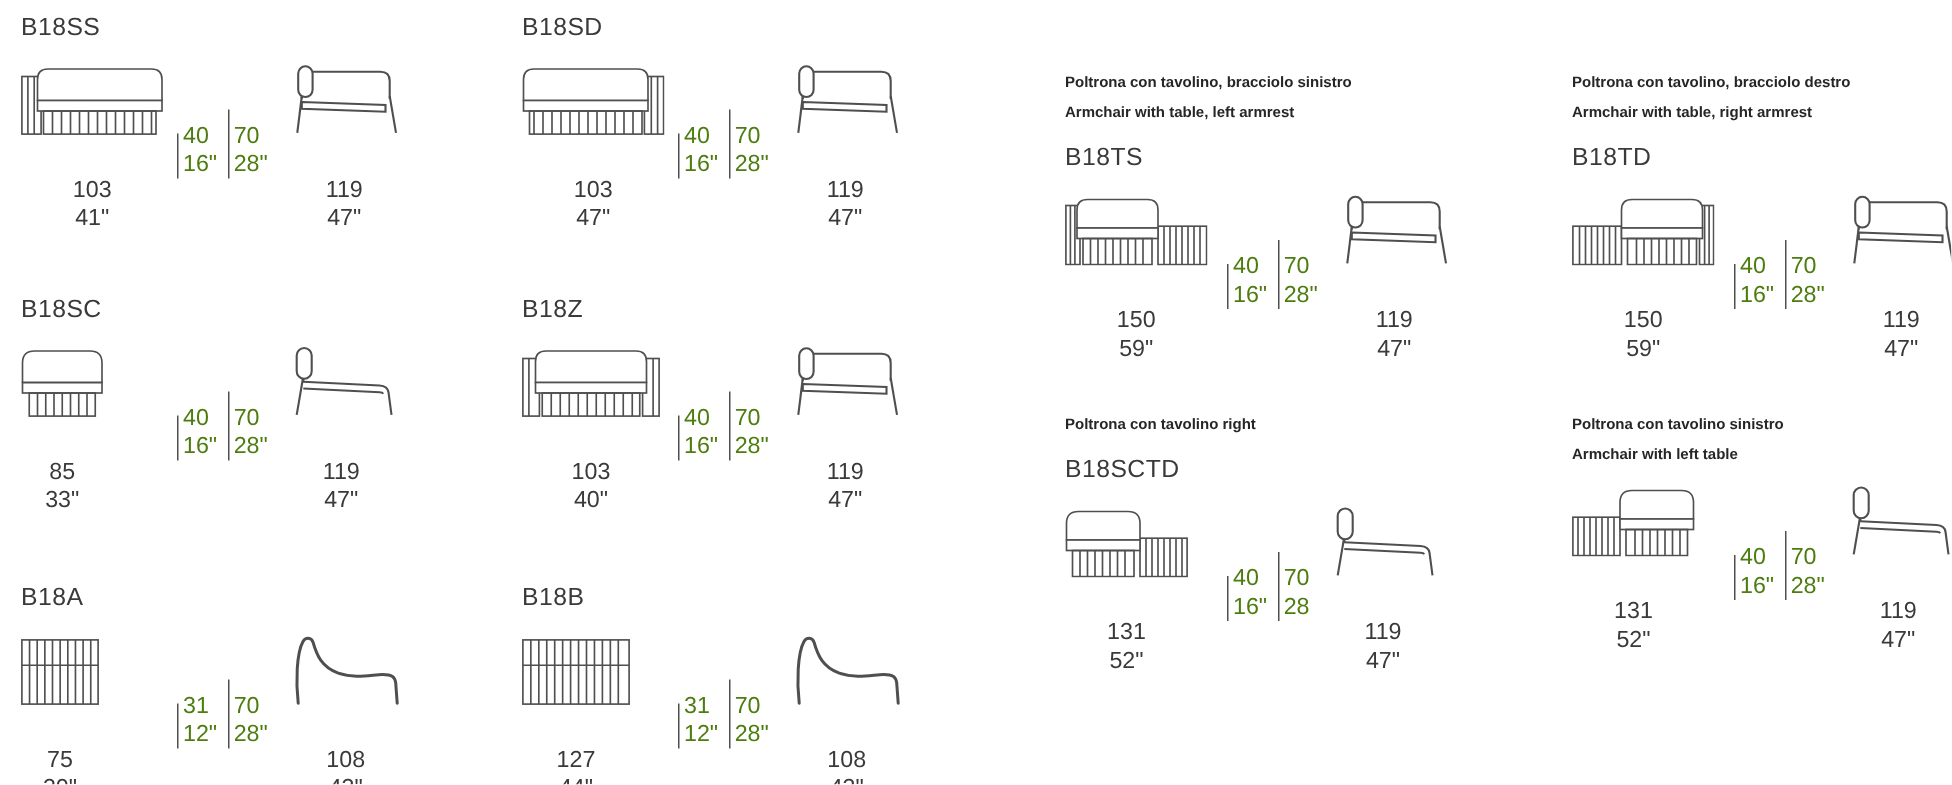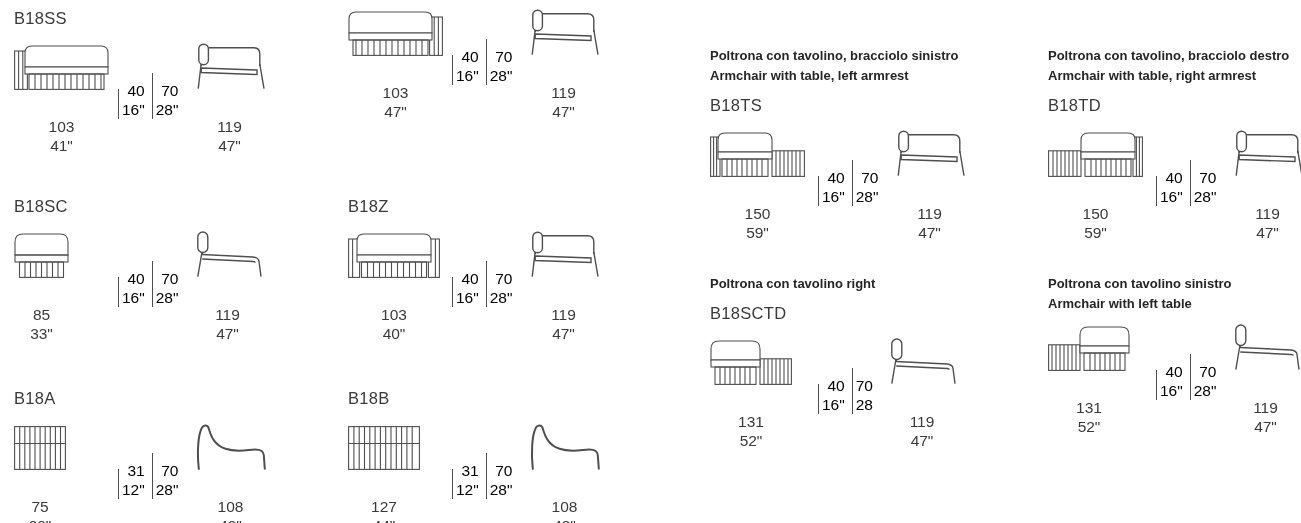--- a/index.html
+++ b/index.html
@@ -1,33 +1,33 @@
 <!DOCTYPE html>
 <html><head>
 <meta charset="utf-8">
 <style>
   html,body{margin:0;padding:0;background:#fff;}
   .stage{
     position:relative;width:1301px;height:523px;background:#ffffff;
     font-family:"Liberation Sans", sans-serif;color:#3a3a3a;overflow:hidden;
   }
   .cell{position:absolute;}
-  .hdr{font-weight:bold;font-size:13px;line-height:20px;color:#262626;margin-bottom:9px;white-space:nowrap;}
+  .hdr{font-weight:bold;font-size:10px;line-height:20px;color:#262626;margin-bottom:9px;white-space:nowrap;}
   .code{font-size:16.5px;line-height:20px;color:#3a3a3a;letter-spacing:.3px;margin-bottom:14px;}
   .row{display:flex;align-items:flex-end;}
   .front-unit{display:flex;align-items:flex-end;}
   .fig{display:flex;flex-direction:column;align-items:center;}
   .lbl{display:flex;flex-direction:column;align-items:center;height:46px;padding-top:27px;
        font-size:15.5px;line-height:19px;color:#3a3a3a;}
   .dims{display:flex;align-items:flex-end;margin:0 0 44px 8px;}
   .tick{width:0;border-left:1.3px solid #4f4f4f;}
   .tick.short{height:30px;}
   .tick.tall{height:46px;margin-left:7px;}
   .dim-pair{display:flex;flex-direction:column;padding-left:3px;
-            font-size:15.5px;line-height:19px;color:#000000;white-space:nowrap;text-align:right;}
+            font-size:15.5px;line-height:19px;color:#4d7c0f;white-space:nowrap;}
   .side-unit{margin-left:14px;}
   svg.draw{display:block;}
 </style>
 </head>
 <body>
 
 <svg width="0" height="0" style="position:absolute" aria-hidden="true">
   <defs>
     <g id="f-arm-l" stroke="#4f4f4f" stroke-width="1.1" fill="none">
       <rect x="0.6" y="7" width="12.8" height="38.4"></rect>
@@ -209,20 +209,21 @@
           <div class="lbl">
             <span>119</span>
             <span>47"</span>
           </div>
         </div>
       </div>
     </div>
   </section>
 
   <section class="cell" style="left:348px;top:8px">
+    <div class="code">B18SD</div>
     <div class="row">
       <div class="front-unit" style="width:96px">
         <div class="fig">
           <svg class="draw" width="95" height="46" viewBox="0 0 95 46">
               <use href="#f-arm-l" transform="translate(95,0) scale(-1,1)"></use>
             </svg>
           <div class="lbl">
             <span>103</span>
             <span>47"</span>
           </div>

